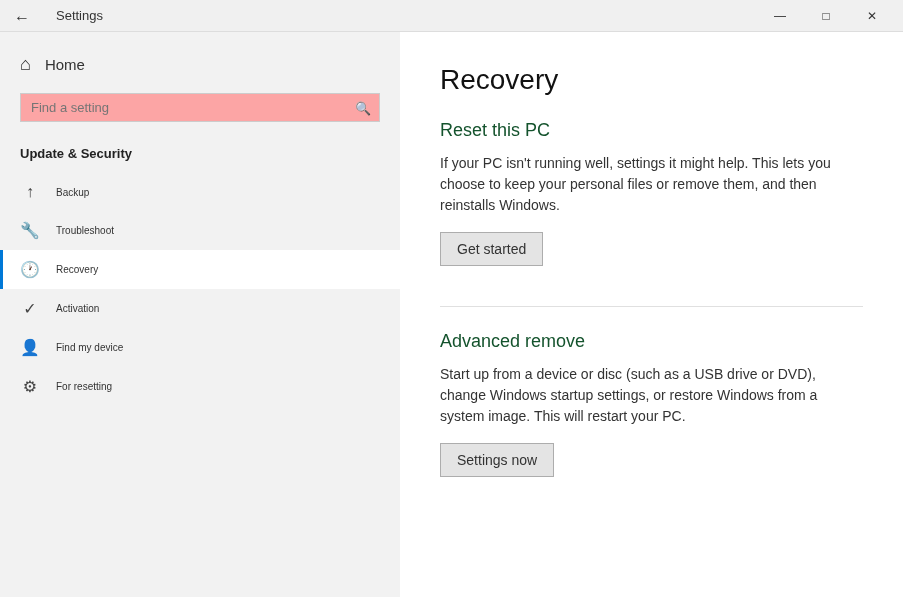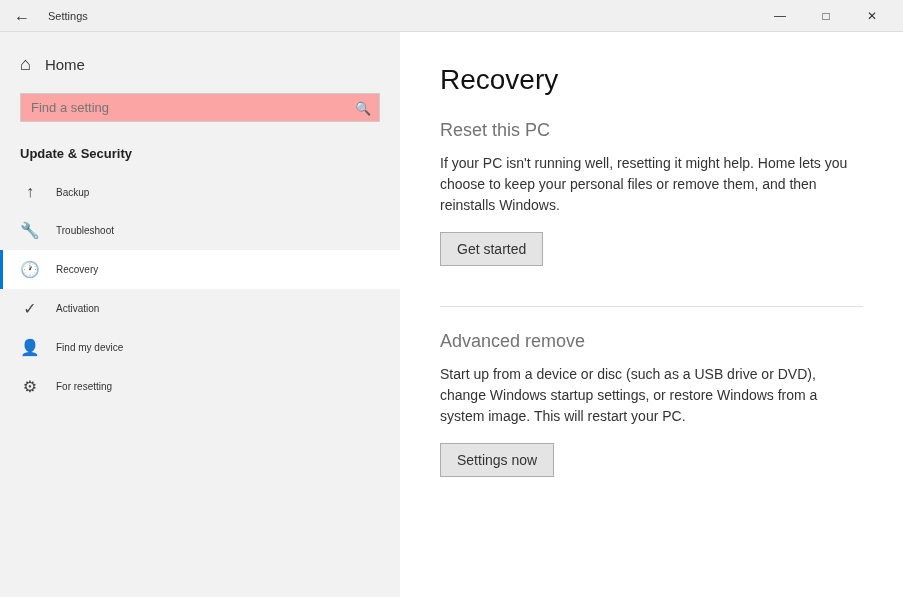--- a/index.html
+++ b/index.html
@@ -28,22 +28,22 @@
       width: 28px;
       height: 28px;
       display: flex;
       align-items: center;
       justify-content: center;
       cursor: pointer;
       font-size: 16px;
       color: #333;
     }
     .title-bar-title {
-      margin-left: 12px;
-      font-size: 11px;
+      margin-left: 20px;
+      font-size: 13px;
       color: #333;
       flex: 1;
     }
     .title-bar-controls {
       display: flex;
       gap: 0;
     }
     .title-bar-btn {
       width: 46px;
       height: 32px;
@@ -149,21 +149,21 @@
     }
     .main-title {
       font-size: 28px;
       font-weight: 300;
       color: #111;
       margin-bottom: 24px;
     }
     .section-title {
       font-size: 18px;
       font-weight: 400;
-      color: #737373;
+      color: #14532d;
       margin-bottom: 12px;
     }
     .section-desc {
       font-size: 14px;
       color: #333;
       line-height: 1.5;
       margin-bottom: 16px;
       max-width: 500px;
     }
     .action-btn {
@@ -239,21 +239,21 @@
       <span class="sidebar-item-icon">⚙</span>
       <span class="sidebar-item-label">For resetting</span>
     </div>
   </div>
 
   <div class="main-panel">
     <h1 class="main-title">Recovery</h1>
 
     
     <h2 class="section-title">Reset this PC</h2>
-    <p class="section-desc">If your PC isn't running well, resetting it might help. Home lets you choose to keep your personal files or remove them, and then reinstalls Windows.</p>
+    <p class="section-desc">If your PC isn't running well, settings it might help. This lets you choose to keep your personal files or remove them, and then reinstalls Windows.</p>
     <button class="action-btn">Get started</button>
 
     <hr class="divider">
 
     
     <h2 class="section-title">Advanced remove</h2>
     <p class="section-desc">Start up from a device or disc (such as a USB drive or DVD), change Windows startup settings, or restore Windows from a system image. This will restart your PC.</p>
     <button class="action-btn">Settings now</button>
   </div>
 

